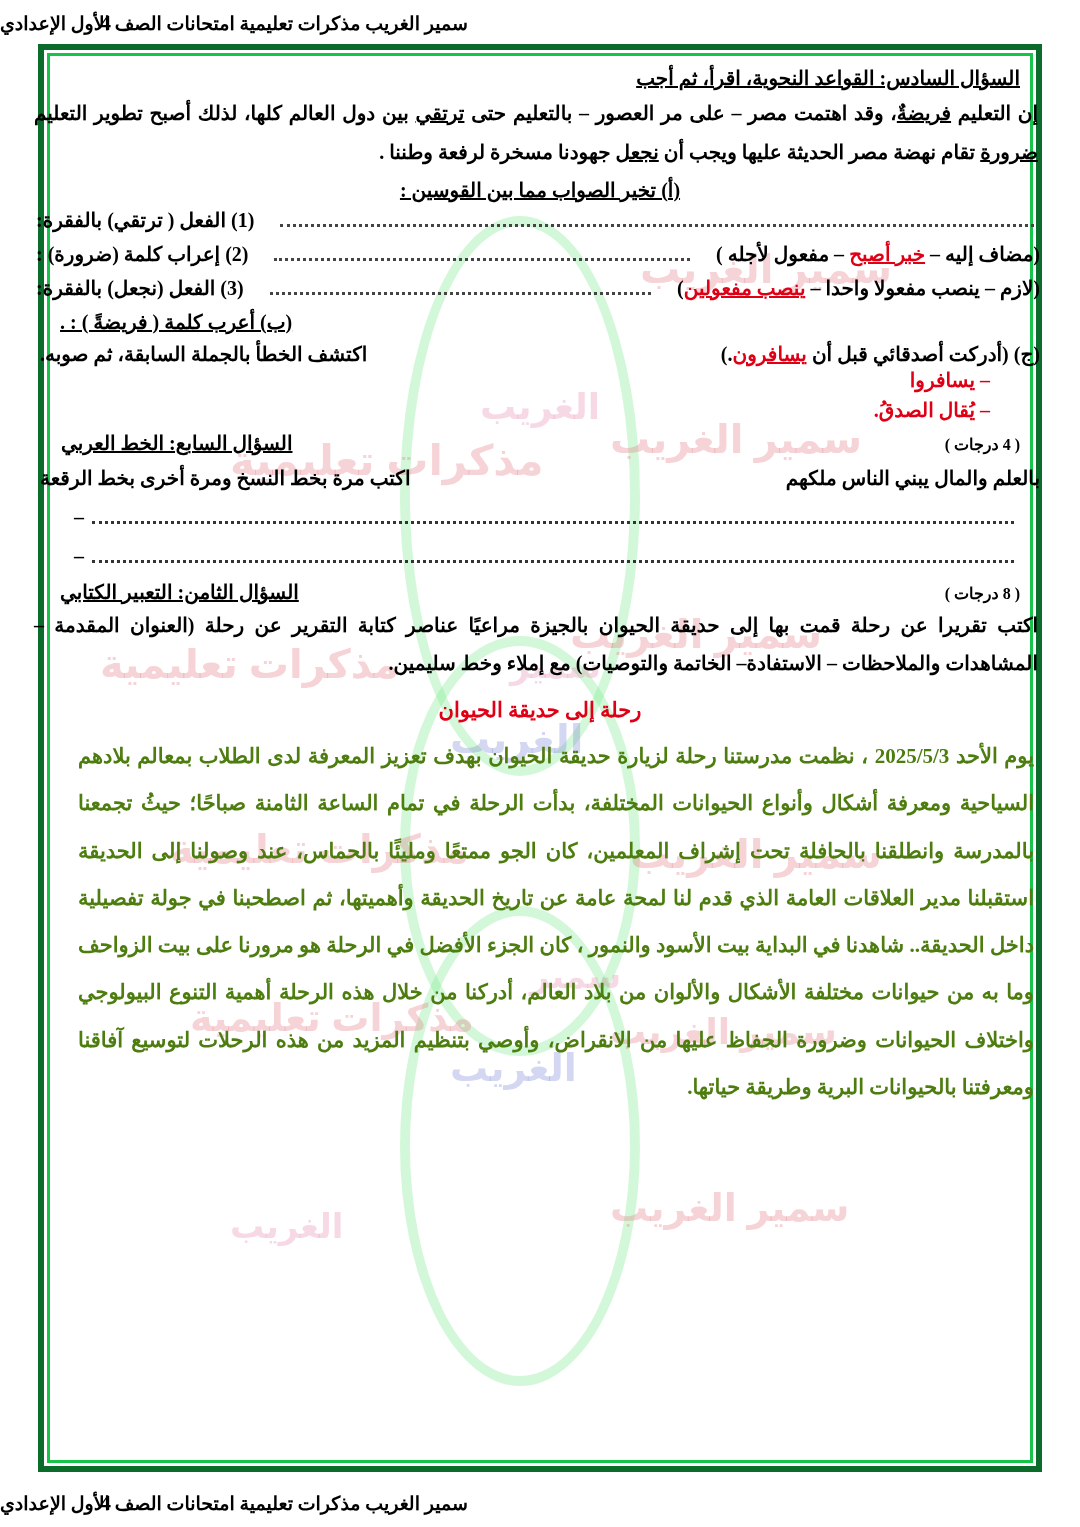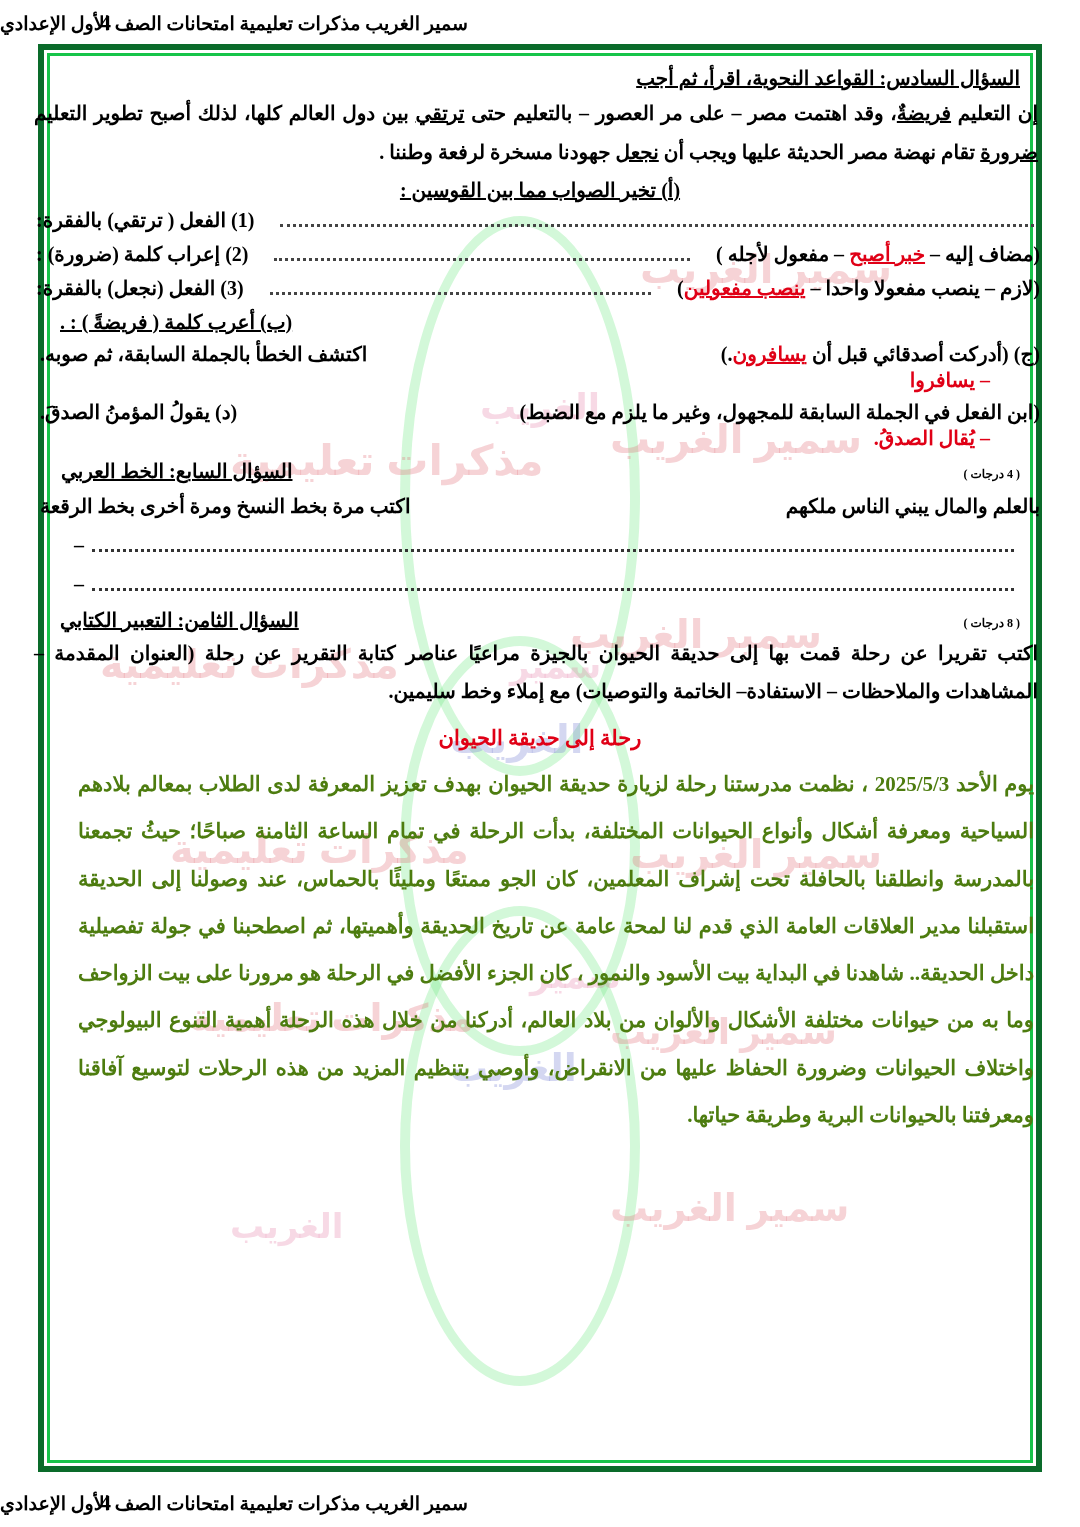--- a/index.html
+++ b/index.html
@@ -88,21 +88,21 @@
     text-decoration:underline;
     margin:4px 0 2px 0;
     direction:rtl;
   }
   .q-head-row {
     display:flex; flex-direction:row-reverse;
     justify-content:space-between; align-items:baseline;
     direction:rtl; margin-top:8px;
   }
   .q-head-row .marks {
-    font-size:12px; font-weight:bold; text-decoration:none;
+    font-size:16px; font-weight:bold; text-decoration:none;
     font-family:"Liberation Serif",serif;
     white-space:nowrap;
   }
   .passage {
     font-size:20px; line-height:1.95;
     text-align:justify;
     margin:4px -18px 2px -26px;
     direction:rtl;
   }
   .passage u { text-decoration:underline; }
@@ -228,24 +228,20 @@
       </div>
 
       <div class="line-q" style="text-align:left;">(ب) أعرب كلمة ( فريضةً )  : .</div>
 
       <div class="row-2col">
         <span>اكتشف الخطأ بالجملة السابقة، ثم صوبه.</span>
         <span><span>(ج) (أدركت أصدقائي قبل أن </span><span class="ans">يسافرون</span><span>.)</span></span>
       </div>
       <div class="ans-line">– يسافروا</div>
 
-      <div class="row-2col">
-        <span>(د)   يقولُ المؤمنُ الصدقَ.</span>
-        <span>(ابن الفعل في الجملة السابقة للمجهول، وغير ما يلزم مع الضبط)</span>
-      </div>
       <div class="ans-line">– يُقال الصدقُ.</div>
 
       <div class="q-head-row">
         <span class="q-head" style="margin:1px;">السؤال السابع: الخط العربي</span>
         <span class="marks">( 4 درجات )</span>
       </div>
 
       <div class="row-2col" style="margin-top:10px;">
         <span>اكتب مرة بخط النسخ ومرة أخرى بخط الرقعة</span>
         <span>بالعلم والمال يبني الناس ملكهم</span>

